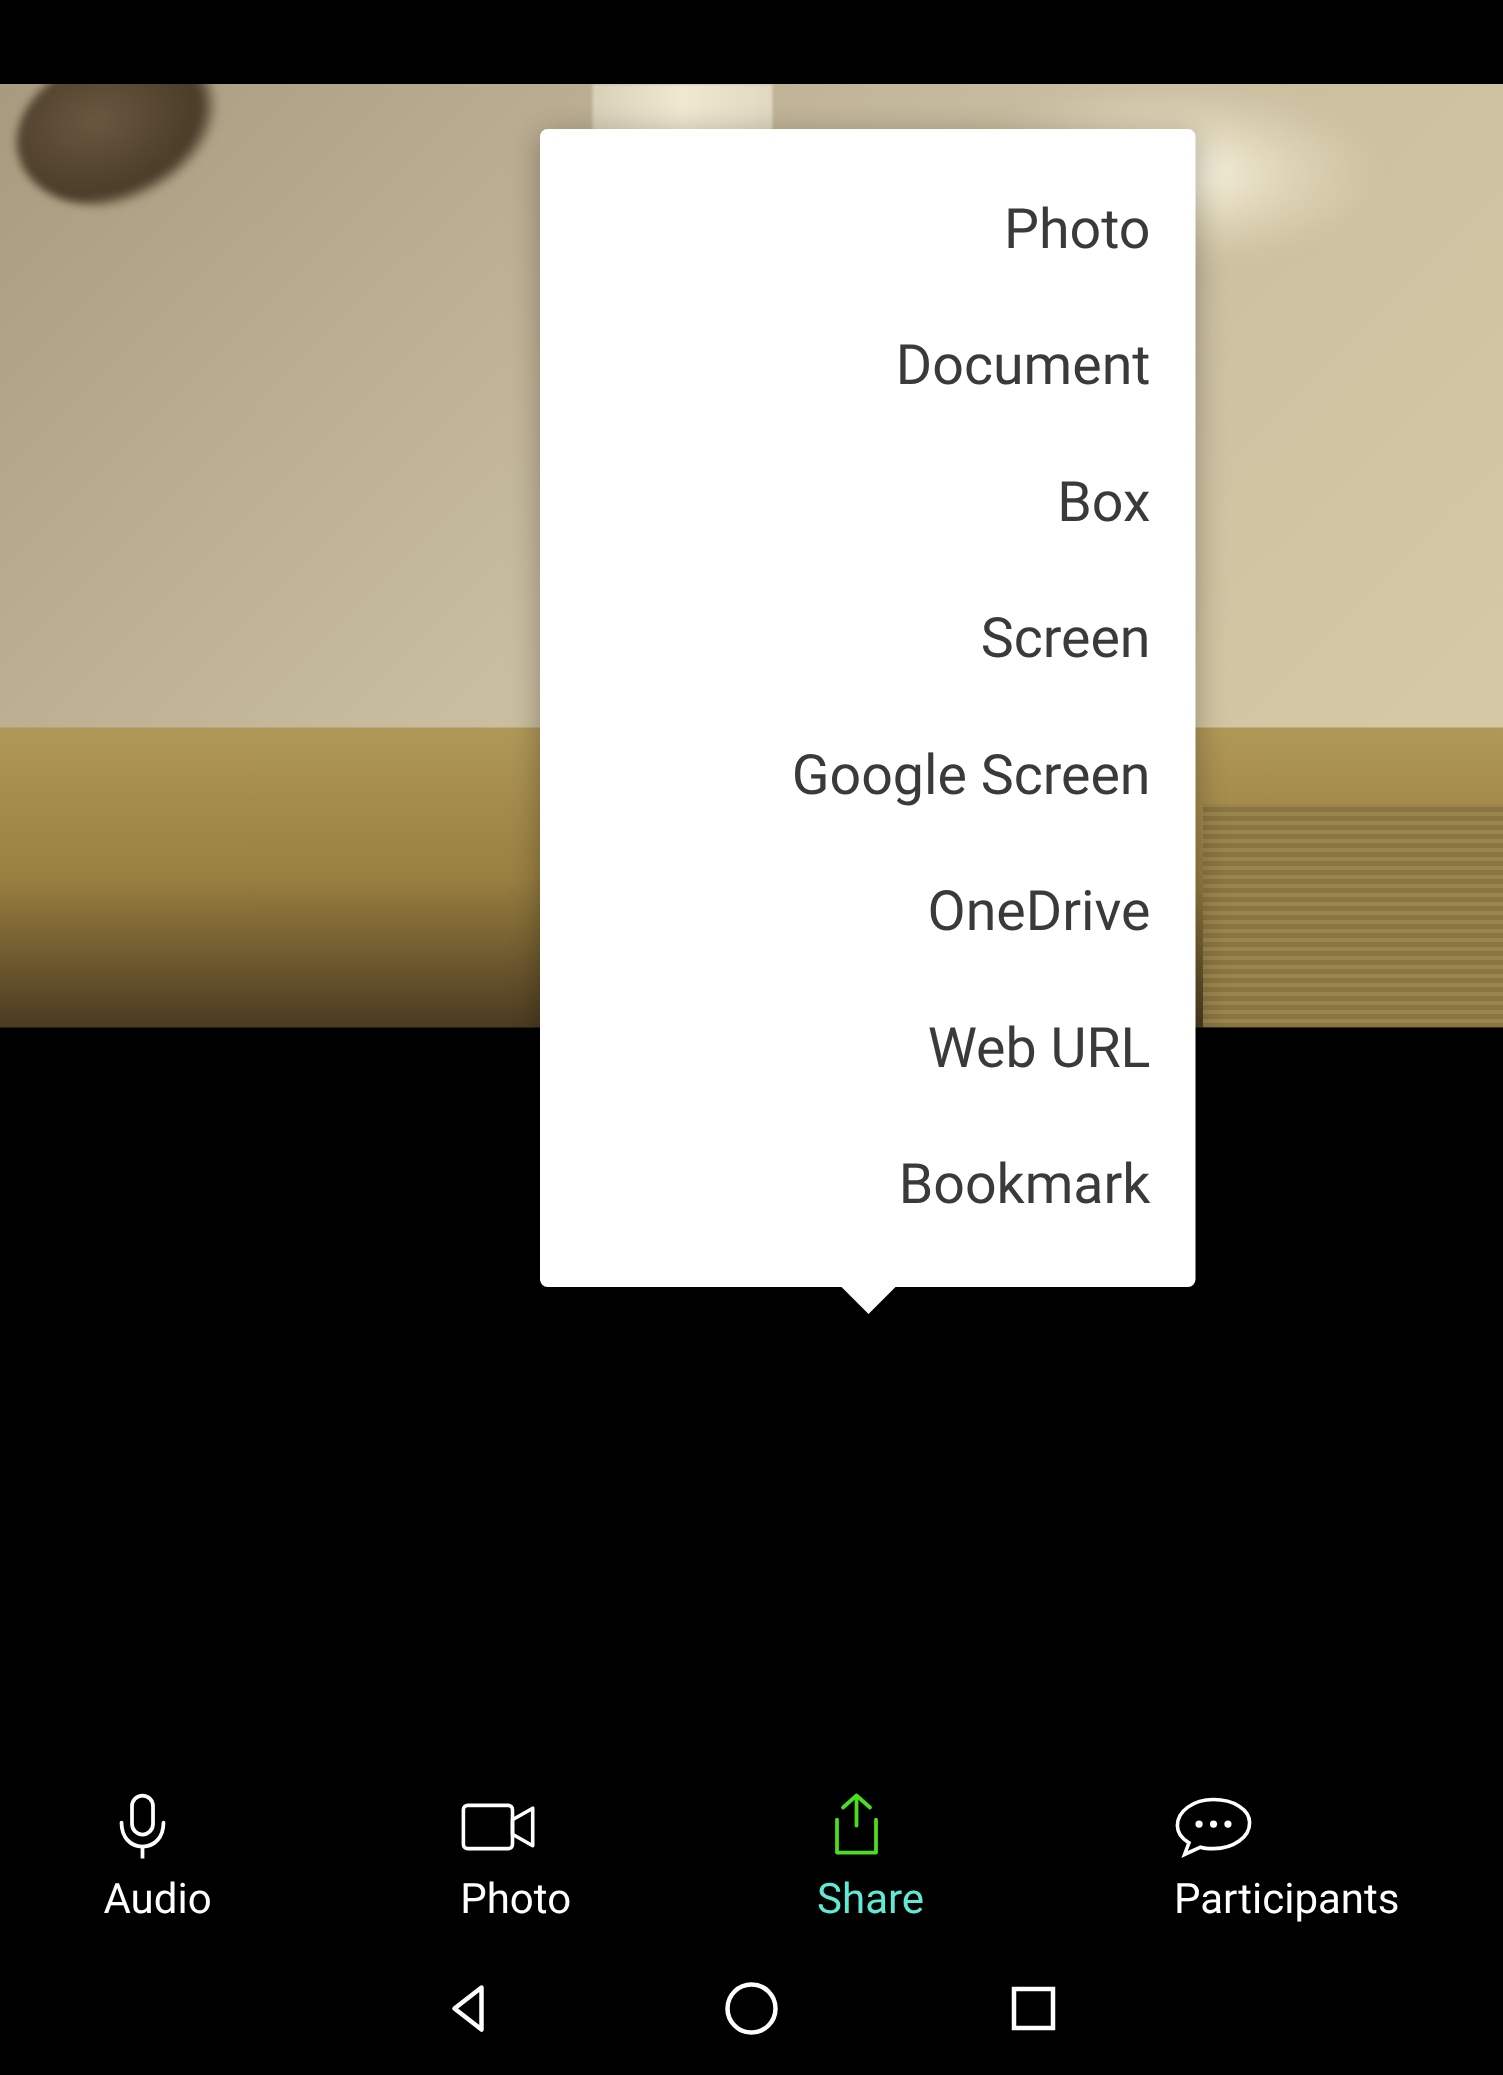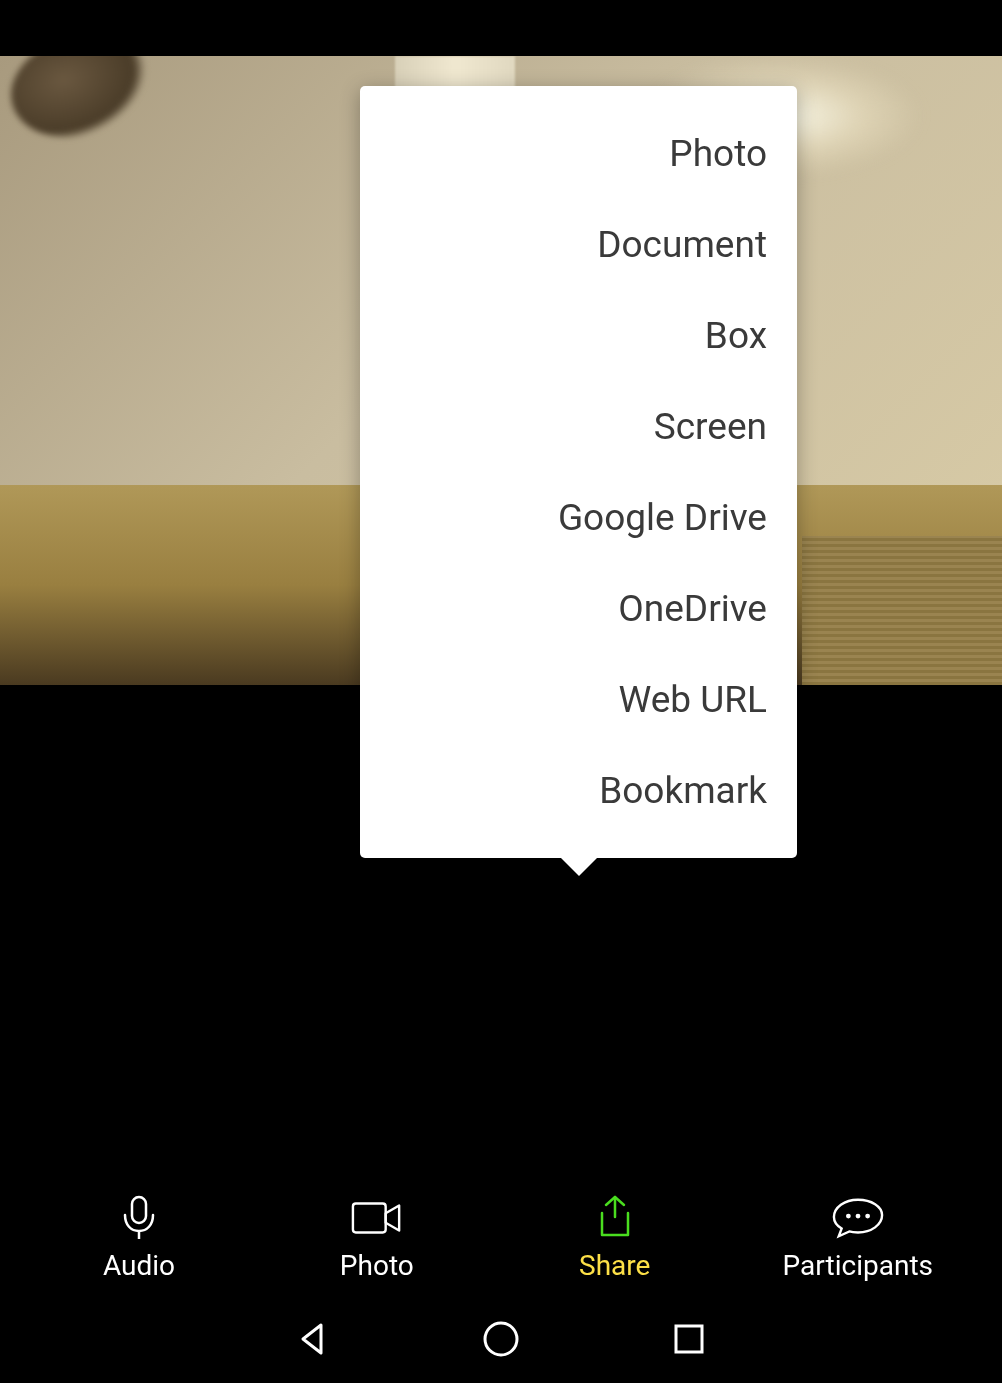--- a/index.html
+++ b/index.html
@@ -123,39 +123,39 @@
       right: 0;
       height: 110px;
       display: flex;
       justify-content: space-around;
       align-items: center;
       padding: 0 20px;
     }
     .toolbar-item {
       display: flex;
       flex-direction: column;
-      align-items: center;
+      align-items: flex-start;
       gap: 10px;
       cursor: pointer;
       min-width: 140px;
     }
     .toolbar-icon {
       width: 52px;
       height: 42px;
       display: flex;
       align-items: center;
       justify-content: center;
     }
     .toolbar-label {
       color: #fff;
       font-size: 28px;
       font-weight: 400;
     }
     .toolbar-item.active .toolbar-label {
-      color: #fde047;
+      color: #5eead4;
     }
     .nav-bar {
       position: absolute;
       bottom: 0;
       left: 0;
       right: 0;
       height: 89px;
       background: #000;
       display: flex;
       justify-content: center;
@@ -185,21 +185,21 @@
   <div class="right-panel"></div>
 </div>
 
 <div class="black-area"></div>
 
 <div class="share-menu">
   <div class="share-menu-item">Photo</div>
   <div class="share-menu-item">Document</div>
   <div class="share-menu-item">Box</div>
   <div class="share-menu-item">Screen</div>
-  <div class="share-menu-item">Google Drive</div>
+  <div class="share-menu-item">Google Screen</div>
   <div class="share-menu-item">OneDrive</div>
   <div class="share-menu-item">Web URL</div>
   <div class="share-menu-item">Bookmark</div>
 </div>
 
 <div class="bottom-toolbar">
   <div class="toolbar-item">
     <div class="toolbar-icon">
       <svg width="36" height="46" viewBox="0 0 36 46" fill="none">
         <rect x="11" y="2" width="14" height="26" rx="7" stroke="#fff" stroke-width="2.5"></rect>

